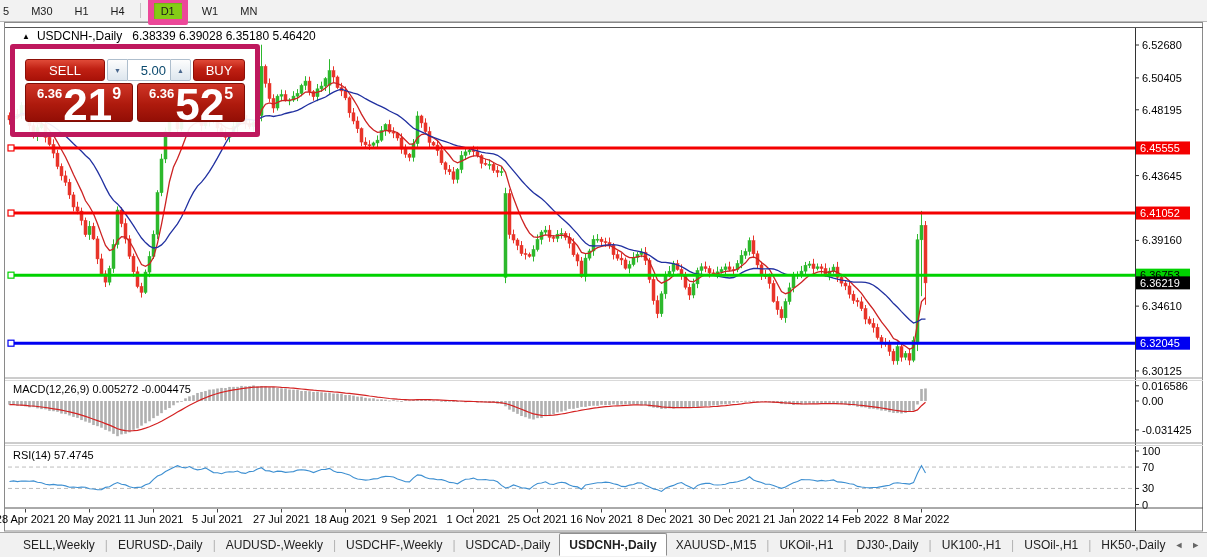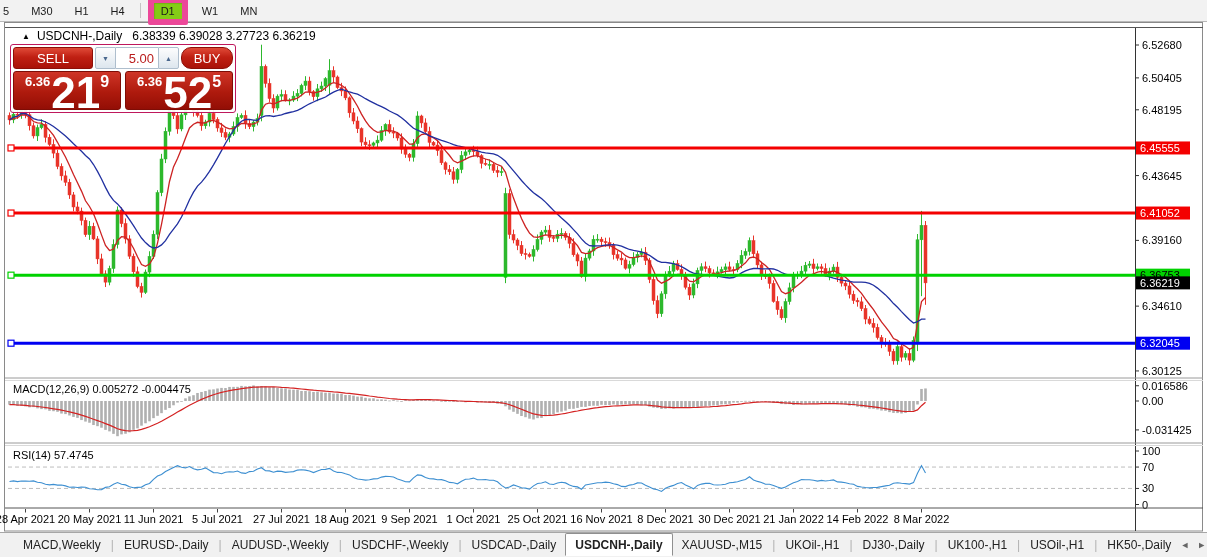--- a/index.html
+++ b/index.html
@@ -30,43 +30,43 @@
   
   .symbol-header{
     position:absolute;left:22px;top:29px;z-index:20;
     display:flex;align-items:center;font-size:12px;color:#000;
   }
   .symbol-header .tri{font-size:8px;margin-right:7px;color:#000;}
   .symbol-header .ttl{margin-right:10px;}
   
   .trade-panel{
     position:absolute;left:10px;top:44px;z-index:25;width:220px;
-    background:rgba(255,255,255,0.92);border:1px solid #be185d;border-radius:3px;
-    padding:2px;
+    background:rgba(255,255,255,0.92);border:5px solid #be185d;border-radius:3px;
+    padding:10px;
   }
   .tp-row1{display:flex;align-items:stretch;height:22px;}
   .btn-red{
     color:#fff;border:1px solid #8d0f08;border-radius:3px;
     background:linear-gradient(#e04a38,#c02013 45%,#a91208);
     display:flex;align-items:center;justify-content:center;
     font-size:13px;cursor:pointer;
   }
   .sell-btn{width:78px;}
-  .buy-btn{width:56px;flex:1;border-radius:10px;}
+  .buy-btn{width:56px;flex:1;}
   .spin{display:flex;margin:0 2px;}
   .spin-btn{
     width:19px;background:linear-gradient(#fdfdfd,#dde6ee);
     border:1px solid #aebecd;display:flex;align-items:center;justify-content:center;
     font-size:7px;color:#49678d;cursor:pointer;
   }
   .spin-btn.dn{border-radius:2px 0 0 2px;}
   .spin-btn.up{border-radius:0 2px 2px 0;}
   .vol-field{
     width:38px;border:1px solid #aebecd;border-left:none;border-right:none;
-    font-size:13px;color:#b91c1c;text-align:right;padding:0 4px 0 0;outline:none;
+    font-size:13px;color:#0c4a6e;text-align:right;padding:0 4px 0 0;outline:none;
     font-family:"Liberation Sans",sans-serif;
   }
   .tp-row2{display:flex;margin-top:2px;}
   .price-box{
     width:104px;height:36px;border:1px solid #7e0d06;border-radius:3px;
     background:linear-gradient(#cf3527,#ae1a0d 55%,#930e05);
     color:#fff;display:flex;align-items:flex-end;justify-content:center;
     padding:0 2px 1px 2px;cursor:pointer;
   }
   .price-box + .price-box{margin-left:4px;}
@@ -900,21 +900,21 @@
     <line x1="5" y1="378" x2="1203" y2="378" stroke="#9a9a9a" stroke-width="1"></line>
     <line x1="5" y1="380.5" x2="1203" y2="380.5" stroke="#d9d9d9" stroke-width="1"></line>
     <line x1="5" y1="443" x2="1203" y2="443" stroke="#9a9a9a" stroke-width="1"></line>
     <line x1="5" y1="445.5" x2="1203" y2="445.5" stroke="#d9d9d9" stroke-width="1"></line>
     <line x1="5" y1="508" x2="1203" y2="508" stroke="#555" stroke-width="1"></line>
   </svg>
 
 <div class="symbol-header">
   <span class="tri">▲</span>
   <span class="ttl">USDCNH-,Daily</span>
-  <span>6.38339 6.39028 3.27723 6.36219</span>
+  <span>6.38339 6.39028 6.35180 5.46420</span>
 </div>
 
 <div class="trade-panel">
   <div class="tp-row1">
     <div class="btn-red sell-btn">SELL</div>
     <div class="spin">
       <div class="spin-btn dn">
         <span>▼</span>
       </div>
       <input class="vol-field" value="5.00" style="">
@@ -932,21 +932,21 @@
     </div>
     <div class="price-box">
       <span class="pb-small">6.36</span>
       <span class="pb-big">52</span>
       <span class="pb-sup">5</span>
     </div>
   </div>
 </div>
 
 <div class="tabs" id="tabsbar">
-    <span class="tab">MACD,Weekly</span>
+    <span class="tab">SELL,Weekly</span>
     <span class="tab-sep">|</span>
     <span class="tab">EURUSD-,Daily</span>
     <span class="tab-sep">|</span>
     <span class="tab">AUDUSD-,Weekly</span>
     <span class="tab-sep">|</span>
     <span class="tab">USDCHF-,Weekly</span>
     <span class="tab-sep">|</span>
     <span class="tab">USDCAD-,Daily</span>
     <span class="tab active">USDCNH-,Daily</span>
     <span class="tab">XAUUSD-,M15</span>

